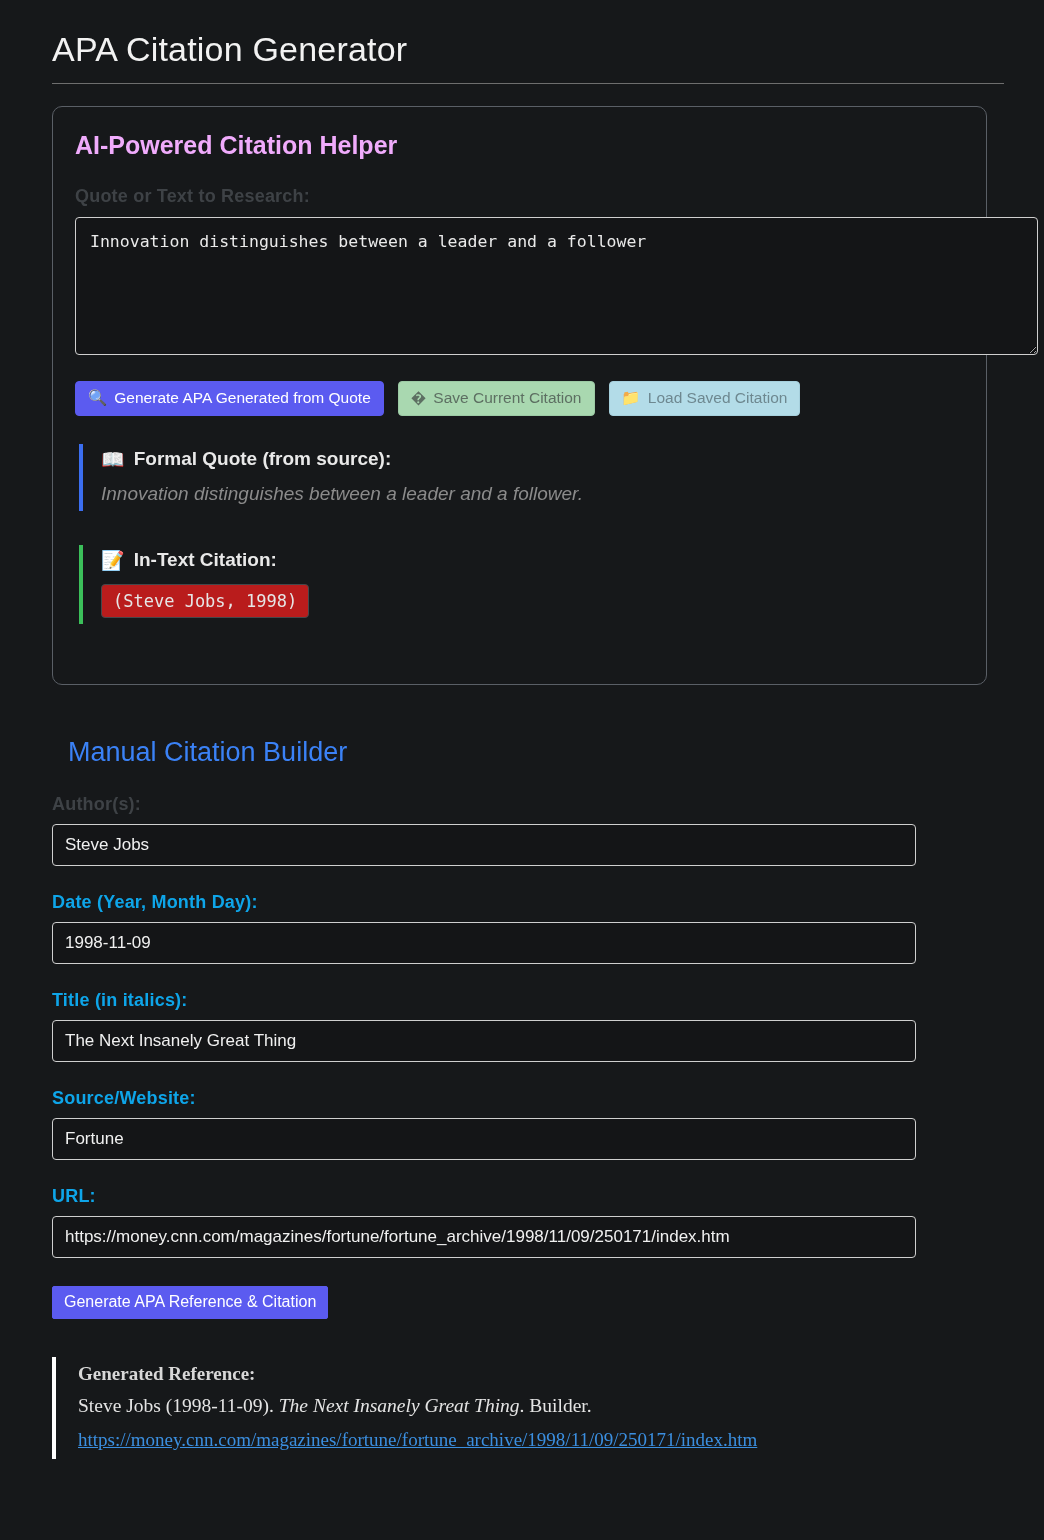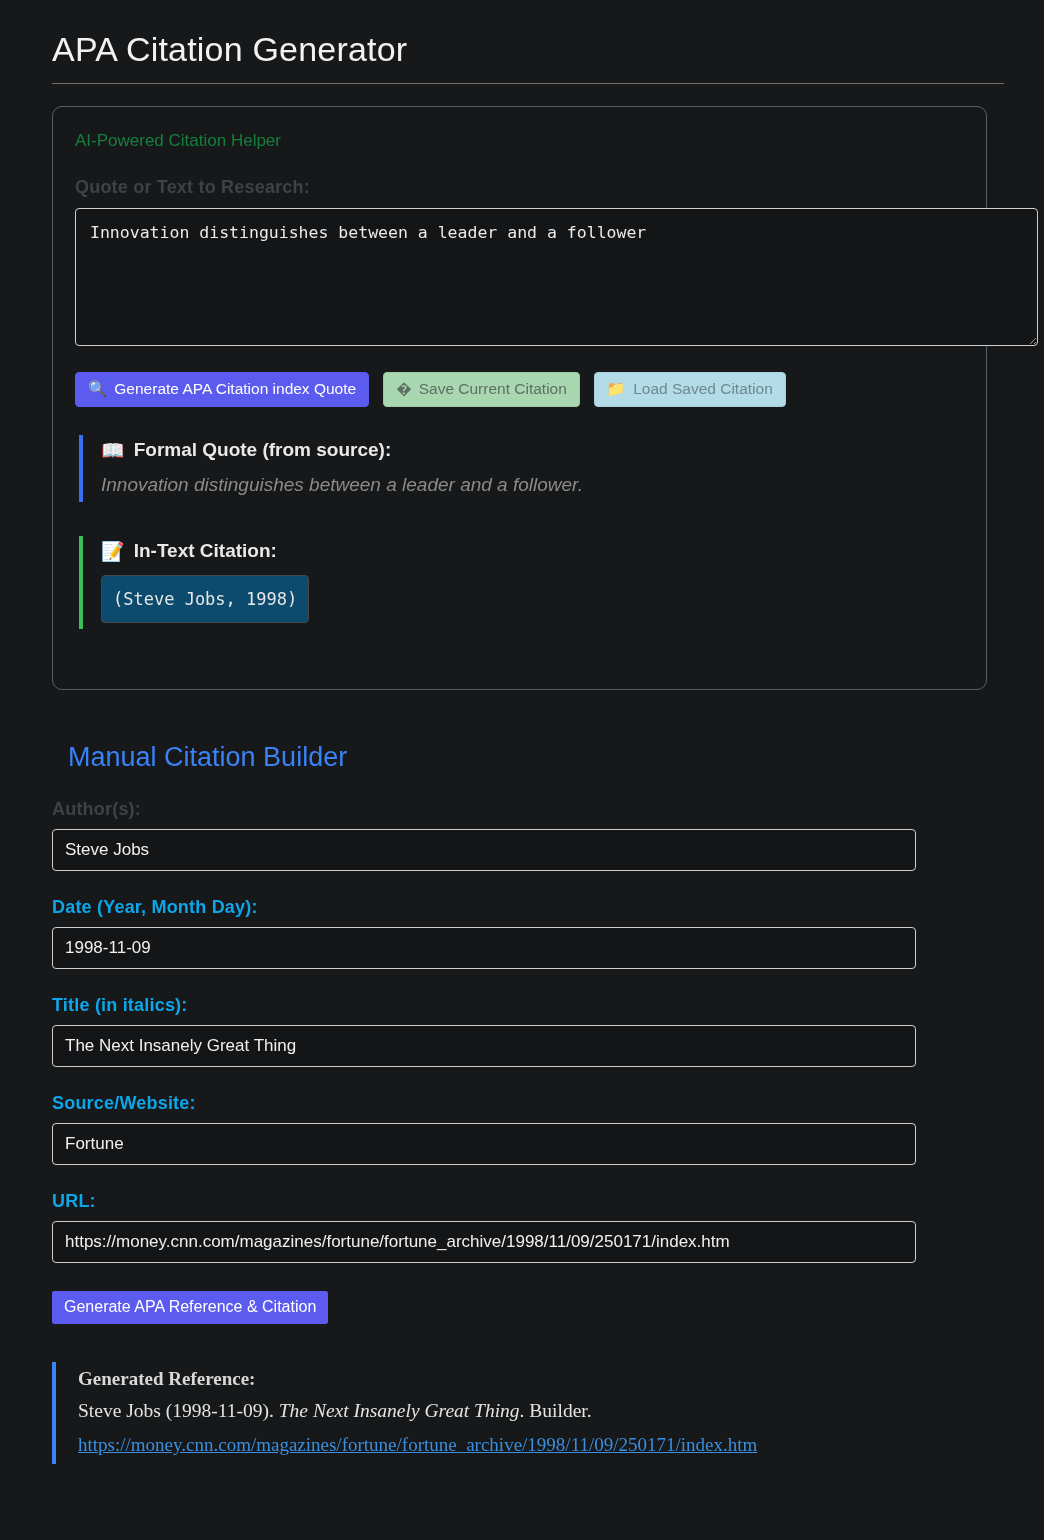--- a/index.html
+++ b/index.html
@@ -29,24 +29,24 @@
     width: 952px;
   }
   .panel {
     border: 1px solid #5a5f66;
     border-radius: 10px;
     margin: 0 0 0 20px;
     width: 935px;
     padding: 24px 22px 26px 22px;
   }
   .panel-title {
-    font-size: 17px;
-    color: #15803d;
+    font-size: 25px;
+    color: #f0abfc;
     margin: 0 0 26px 0;
-    font-weight: normal;
+    font-weight: bold;
   }
   .field-label {
     display: block;
     color: #3e4246;
     font-weight: bold;
     font-size: 18px;
     margin: 0 0 10px 0;
     letter-spacing: 0.2px;
   }
   .field-label.mid { color: #0ea5e9; }
@@ -114,24 +114,24 @@
     gap: 9px;
   }
   .result-quote {
     font-style: italic;
     font-size: 19px;
     color: #8b8b8b;
     margin: 0;
   }
   .intext-code {
     display: inline-block;
-    background: #0c4a6e;
+    background: #b91c1c;
     border: 1px solid #44474b;
     border-radius: 4px;
-    padding: 13px 11px;
+    padding: 6px 11px;
     font-family: "DejaVu Sans Mono", monospace;
     font-size: 17px;
     color: #e6e6e6;
   }
   .section-title {
     font-size: 27px;
     color: #3b82f6;
     font-weight: normal;
     margin: 52px 0 26px 36px;
   }
@@ -155,21 +155,21 @@
     color: #ffffff;
     border: 1px solid #5b5bf0;
     border-radius: 2px;
     font-size: 16px;
     padding: 6px 11px 7px 11px;
     margin: 2px 0 0 20px;
     font-family: "Liberation Sans", sans-serif;
     cursor: pointer;
   }
   .reference-block {
-    border-left: 4px solid #3b82f6;
+    border-left: 4px solid #ffffff;
     margin: 38px 0 0 20px;
     padding: 6px 0 8px 22px;
     font-family: "Liberation Serif", serif;
   }
   .reference-head {
     font-weight: bold;
     font-size: 19px;
     color: #d8d8d8;
     margin: 0 0 10px 0;
   }
@@ -197,21 +197,21 @@
 
 <div class="panel">
   <h2 class="panel-title">AI-Powered Citation Helper</h2>
 
   <label class="field-label">Quote or Text to Research:</label>
   <textarea class="quote-area" spellcheck="false" placeholder="" style="">Innovation distinguishes between a leader and a follower</textarea>
 
   <div class="btn-row">
     <button class="btn btn-generate">
       <span>🔍</span>
-      <span>Generate APA Citation index Quote</span>
+      <span>Generate APA Generated from Quote</span>
     </button>
     <button class="btn btn-save">
       <span>�</span>
       <span>Save Current Citation</span>
     </button>
     <button class="btn btn-load">
       <span>📁</span>
       <span>Load Saved Citation</span>
     </button>
   </div>

